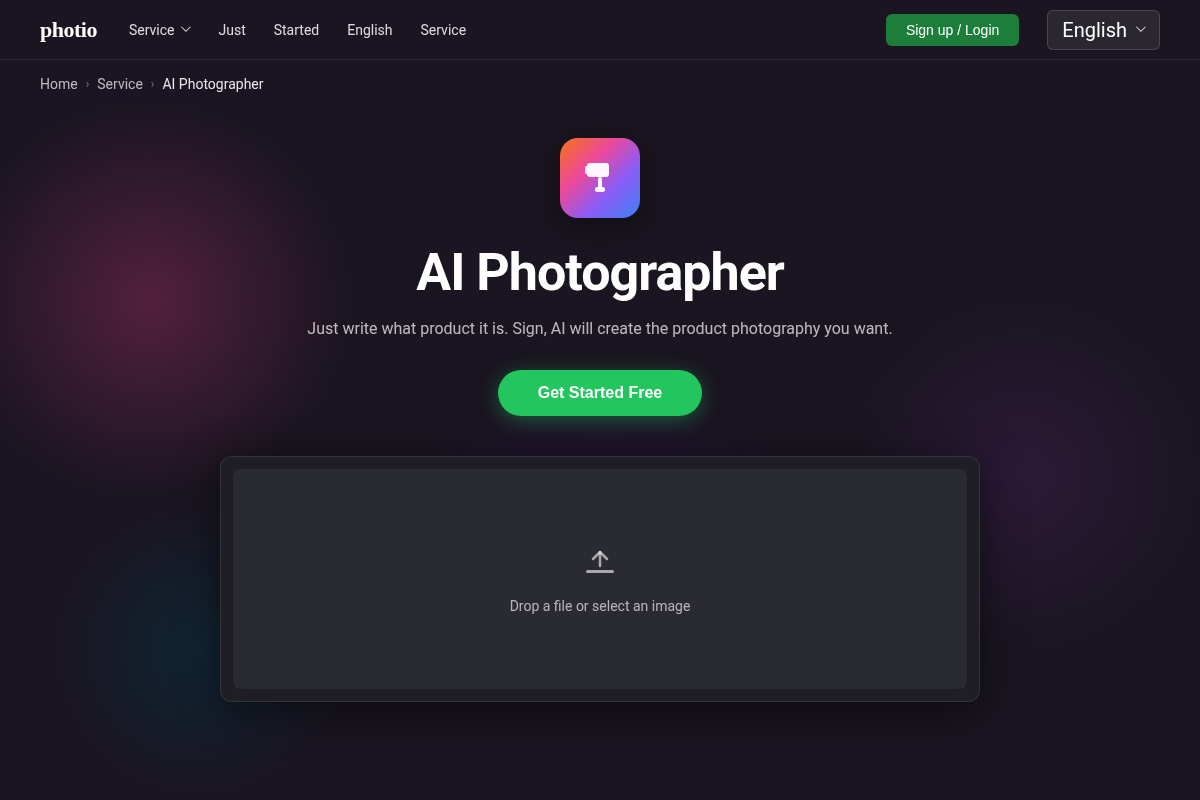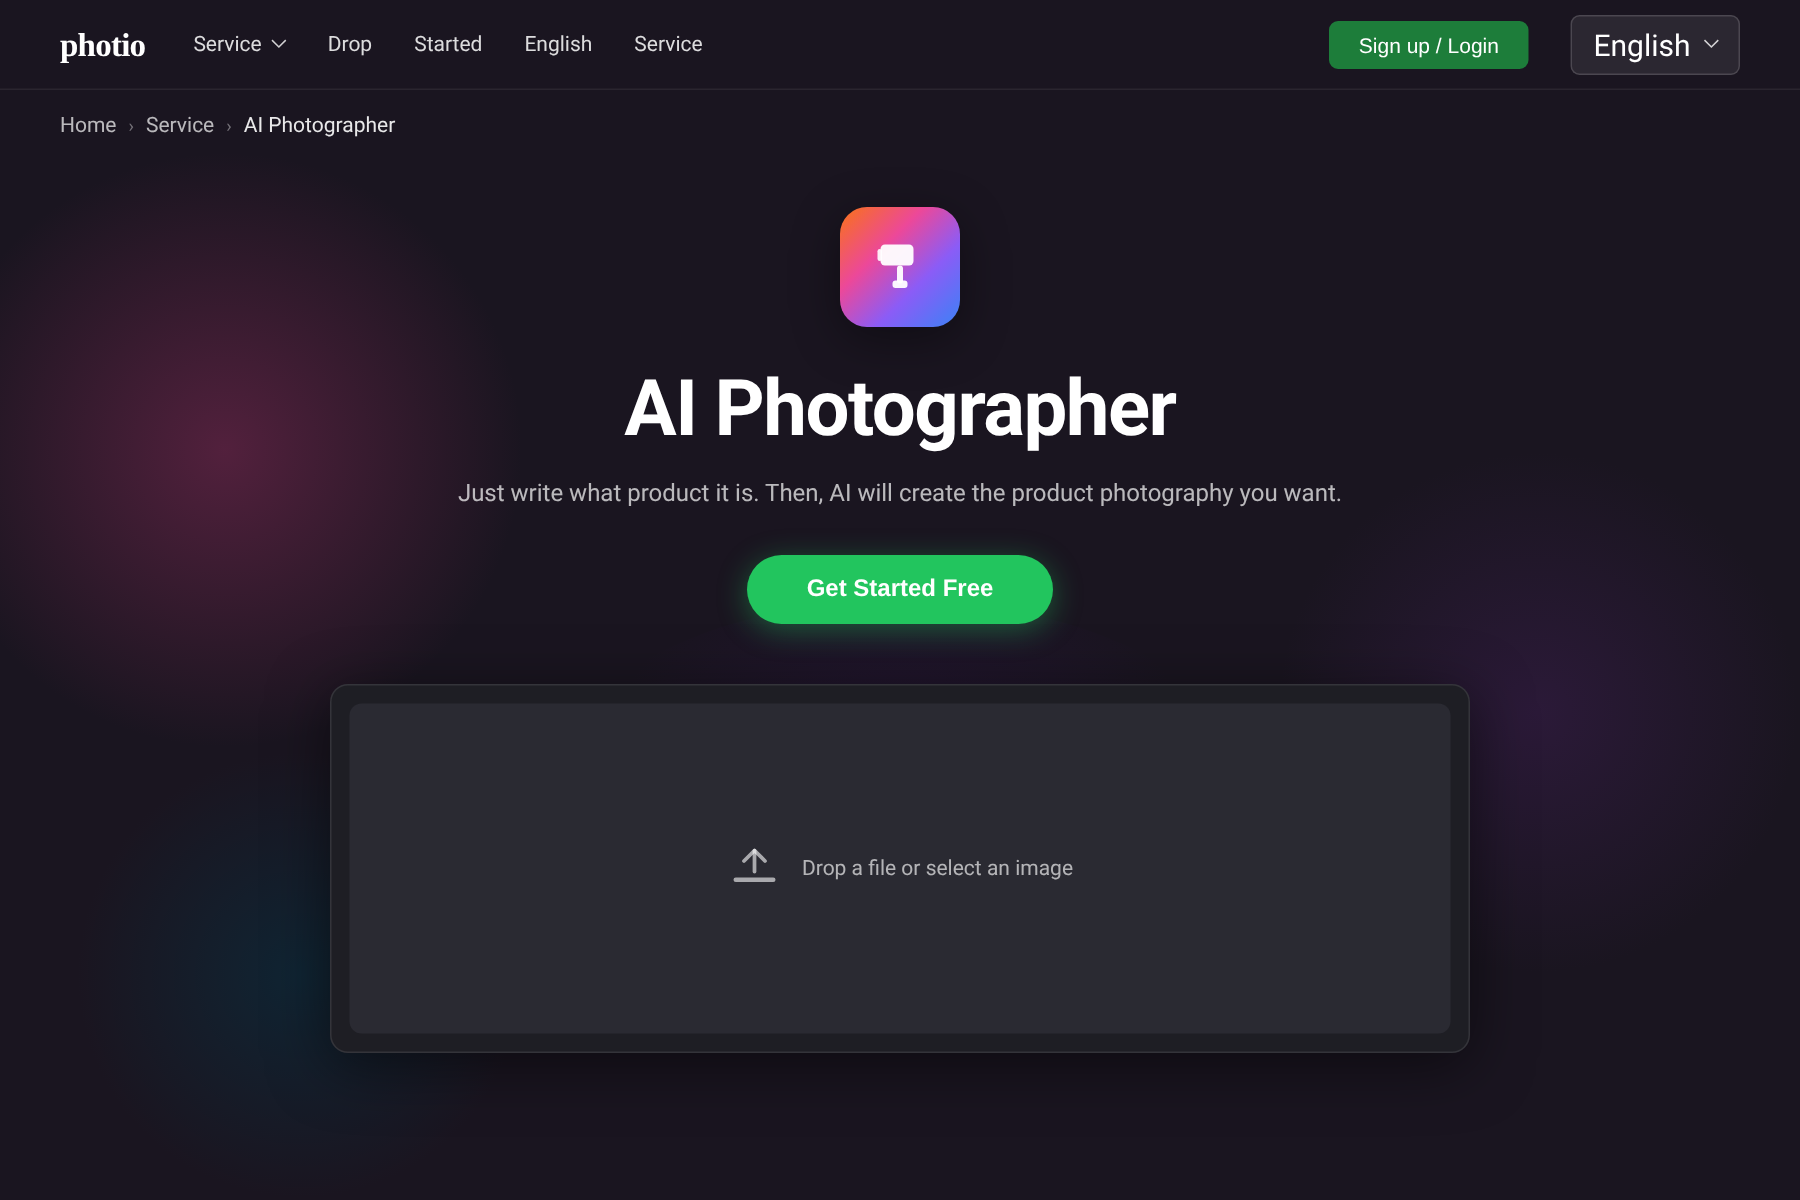--- a/index.html
+++ b/index.html
@@ -248,21 +248,21 @@
       border: 1px solid rgba(255,255,255,0.1);
       padding: 12px;
       box-shadow: 0 8px 40px rgba(0,0,0,0.5);
     }
 
     .upload-area {
       background: #2a2a32;
       border-radius: 8px;
       height: 220px;
       display: flex;
-      flex-direction: row;
+      flex-direction: column;
       align-items: center;
       justify-content: center;
       gap: 14px;
       cursor: pointer;
     }
 
     .upload-icon-wrap {
       color: rgba(255,255,255,0.6);
     }
 
@@ -282,21 +282,21 @@
 </div>
 
 <header>
   <div class="header-left">
     <div class="logo">photio</div>
     <nav>
       <a class="nav-item">
         <span>Service</span>
         <span class="chevron-down"></span>
       </a>
-      <a class="nav-item">Drop</a>
+      <a class="nav-item">Just</a>
       <a class="nav-item">Started</a>
       <a class="nav-item">English</a>
       <a class="nav-item">Service</a>
     </nav>
   </div>
   <div class="header-right">
     <button class="signup-btn">Sign up / Login</button>
     <div class="lang-selector">
       <span>English</span>
       <span class="chevron-down"></span>
@@ -319,21 +319,21 @@
 
       <rect x="8" y="6" width="22" height="14" rx="3" fill="white" opacity="0.95"></rect>
       <rect x="19" y="20" width="4" height="12" rx="2" fill="white" opacity="0.95"></rect>
       <rect x="16" y="30" width="10" height="5" rx="2" fill="white" opacity="0.95"></rect>
       <rect x="6" y="9" width="3" height="8" rx="1.5" fill="white" opacity="0.9"></rect>
     </svg>
   </div>
 
   <h1 class="hero-title">AI Photographer</h1>
 
-  <p class="hero-subtitle">Just write what product it is. Then, AI will create the product photography you want.</p>
+  <p class="hero-subtitle">Just write what product it is. Sign, AI will create the product photography you want.</p>
 
   <button class="cta-btn">Get Started Free</button>
 
   <div class="upload-container">
     <div class="upload-area">
       <div class="upload-icon-wrap">
         <svg width="36" height="36" viewBox="0 0 36 36" fill="none" xmlns="http://www.w3.org/2000/svg">
           <rect x="4" y="26" width="28" height="3" rx="1.5" fill="rgba(255,255,255,0.6)"></rect>
           <path d="M18 22V8" stroke="rgba(255,255,255,0.6)" stroke-width="2.5" stroke-linecap="round"></path>
           <path d="M11 15L18 8L25 15" stroke="rgba(255,255,255,0.6)" stroke-width="2.5" stroke-linecap="round" stroke-linejoin="round"></path>

